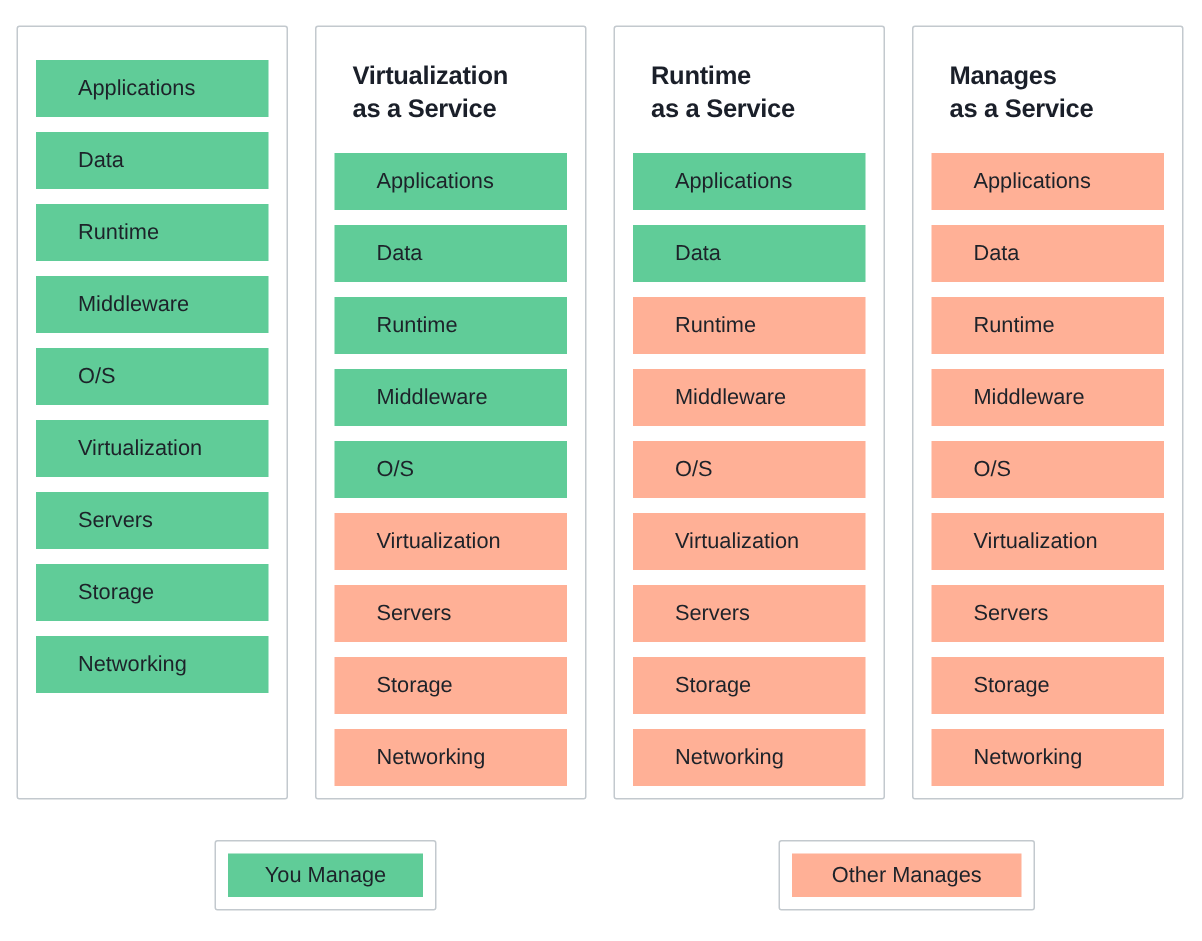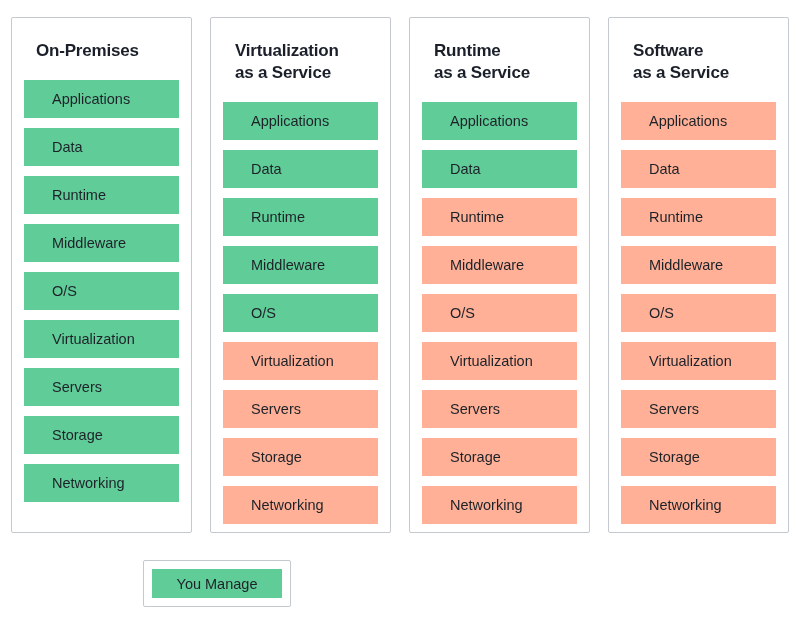--- a/index.html
+++ b/index.html
@@ -109,21 +109,20 @@
     white-space: nowrap;
   }
   .legend-swatch.you   { background: #60cc98; }
   .legend-swatch.other { background: #ffb096; }
 </style>
 </head>
 <body>
 
 <div id="columns">
     <div class="card">
-      <div class="card-title">On-Premises</div>
       <div class="layer-stack">
         <div class="layer you">Applications</div>
         <div class="layer you">Data</div>
         <div class="layer you">Runtime</div>
         <div class="layer you">Middleware</div>
         <div class="layer you">O/S</div>
         <div class="layer you">Virtualization</div>
         <div class="layer you">Servers</div>
         <div class="layer you">Storage</div>
         <div class="layer you">Networking</div>
@@ -153,33 +152,36 @@
         <div class="layer other">Runtime</div>
         <div class="layer other">Middleware</div>
         <div class="layer other">O/S</div>
         <div class="layer other">Virtualization</div>
         <div class="layer other">Servers</div>
         <div class="layer other">Storage</div>
         <div class="layer other">Networking</div>
       </div>
     </div>
     <div class="card">
-      <div class="card-title">Software
+      <div class="card-title">Manages
 as a Service</div>
       <div class="layer-stack">
         <div class="layer other">Applications</div>
         <div class="layer other">Data</div>
         <div class="layer other">Runtime</div>
         <div class="layer other">Middleware</div>
         <div class="layer other">O/S</div>
         <div class="layer other">Virtualization</div>
         <div class="layer other">Servers</div>
         <div class="layer other">Storage</div>
         <div class="layer other">Networking</div>
       </div>
     </div>
   </div>
 
 <div id="legend">
     <div class="legend-box you-box">
       <div class="legend-swatch you">You Manage</div>
     </div>
+    <div class="legend-box other-box">
+      <div class="legend-swatch other">Other Manages</div>
+    </div>
   </div>
 
 </body></html>

